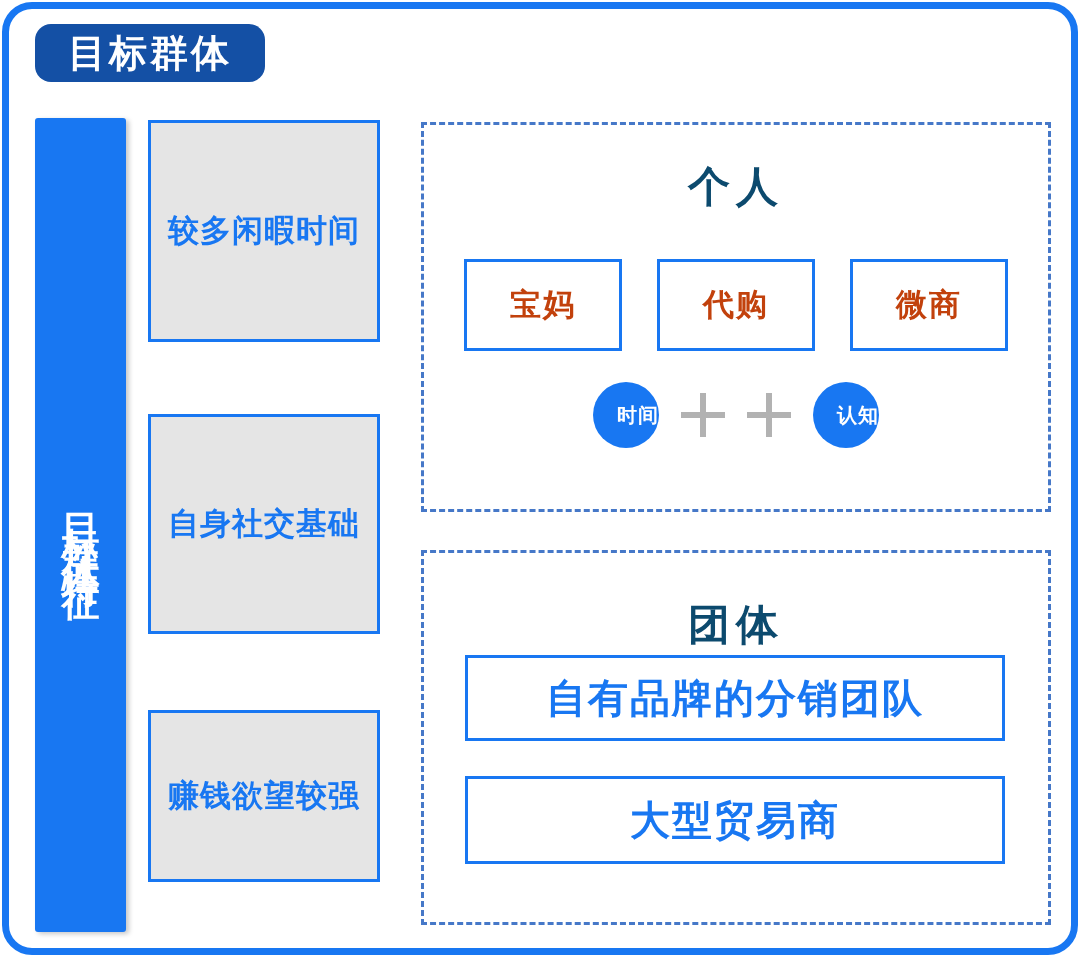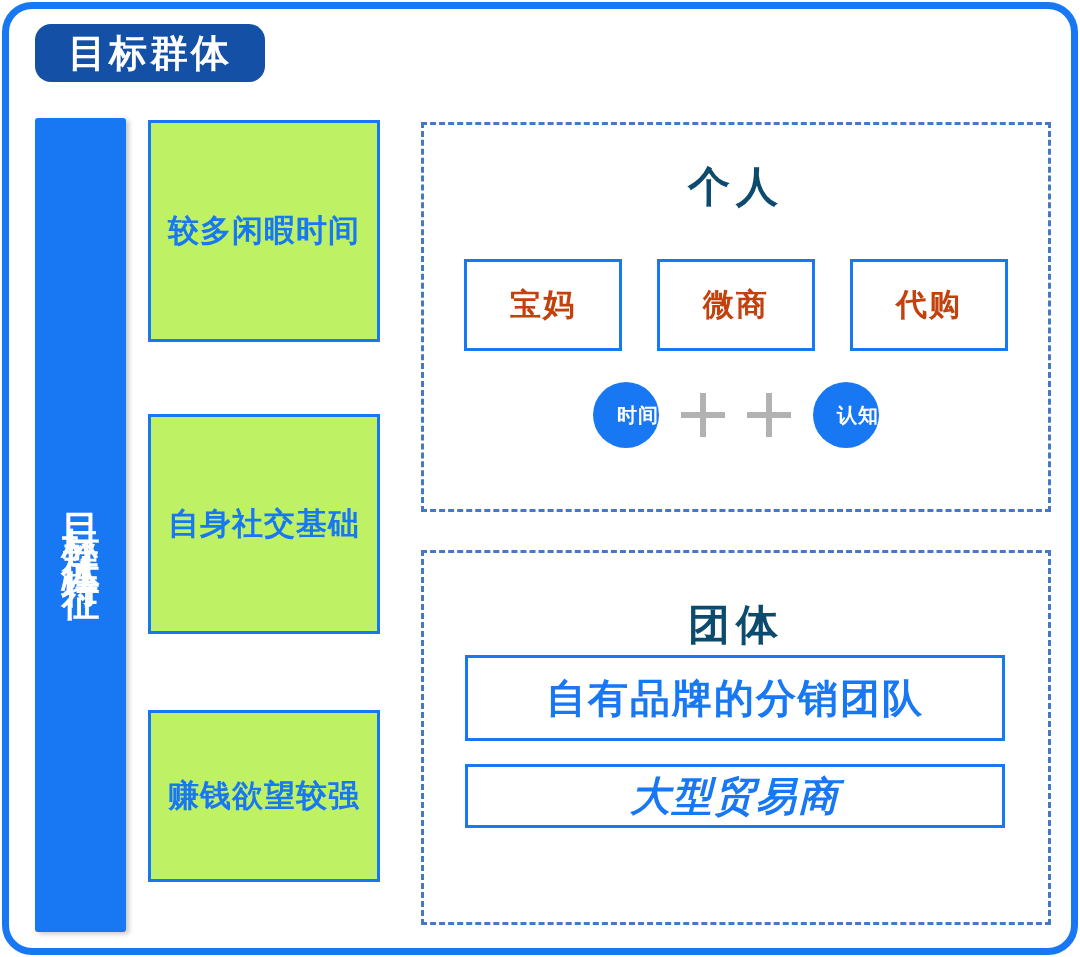--- a/index.html
+++ b/index.html
@@ -24,21 +24,21 @@
     box-shadow:3px 2px 5px rgba(0,0,0,0.22);
     display:flex; align-items:center; justify-content:center;
   }
   .side-bar-label {
     writing-mode:vertical-rl; text-orientation:upright;
     color:#ffffff; font-size:38px; font-weight:700; letter-spacing:14px;
     line-height:1;
   }
   .char-box {
     position:absolute; left:148px; width:232px;
-    border:3px solid #1877F2; background:#bef264;
+    border:3px solid #1877F2; background:#e5e5e5;
     display:flex; align-items:center; justify-content:center;
     color:#1877F2; font-size:31px; font-weight:600; letter-spacing:1px;
   }
   .char-box.b1 { top:120px; height:222px; }
   .char-box.b2 { top:414px; height:220px; }
   .char-box.b3 { top:710px; height:172px; }
   .dashed-panel {
     position:absolute; left:421px; width:630px;
     border:3px dashed #4678C8; background:#ffffff;
   }
@@ -77,21 +77,21 @@
   }
   .plus::before { left:0; top:19px; width:44px; height:6px; }
   .plus::after  { left:19px; top:0; width:6px; height:44px; }
   .wide-box {
     position:absolute; left:41px; width:540px;
     border:3px solid #1877F2; background:#ffffff;
     display:flex; align-items:center; justify-content:center;
     color:#1877F2; font-size:40px; font-weight:600; letter-spacing:2px;
   }
   .wide-box.w1 { top:102px; height:86px; }
-  .wide-box.w2 { top:211px; height:64px;font-style:italic; }
+  .wide-box.w2 { top:223px; height:88px; }
 </style>
 </head>
 <body>
 
 <div class="frame"></div>
 
 <div class="title-badge">
   <span>目标群体</span>
 </div>
 
@@ -109,24 +109,24 @@
   <span>赚钱欲望较强</span>
 </div>
 
 <div class="dashed-panel p1">
   <div class="panel-title">个人</div>
   <div class="type-row">
     <div class="type-box">
       <span>宝妈</span>
     </div>
     <div class="type-box">
-      <span>微商</span>
+      <span>代购</span>
     </div>
     <div class="type-box">
-      <span>代购</span>
+      <span>微商</span>
     </div>
   </div>
   <div class="circle-row">
     <div class="res-circle">
       <span>时间</span>
     </div>
     <div class="plus"></div>
     <div class="plus"></div>
     <div class="res-circle">
       <span>认知</span>

